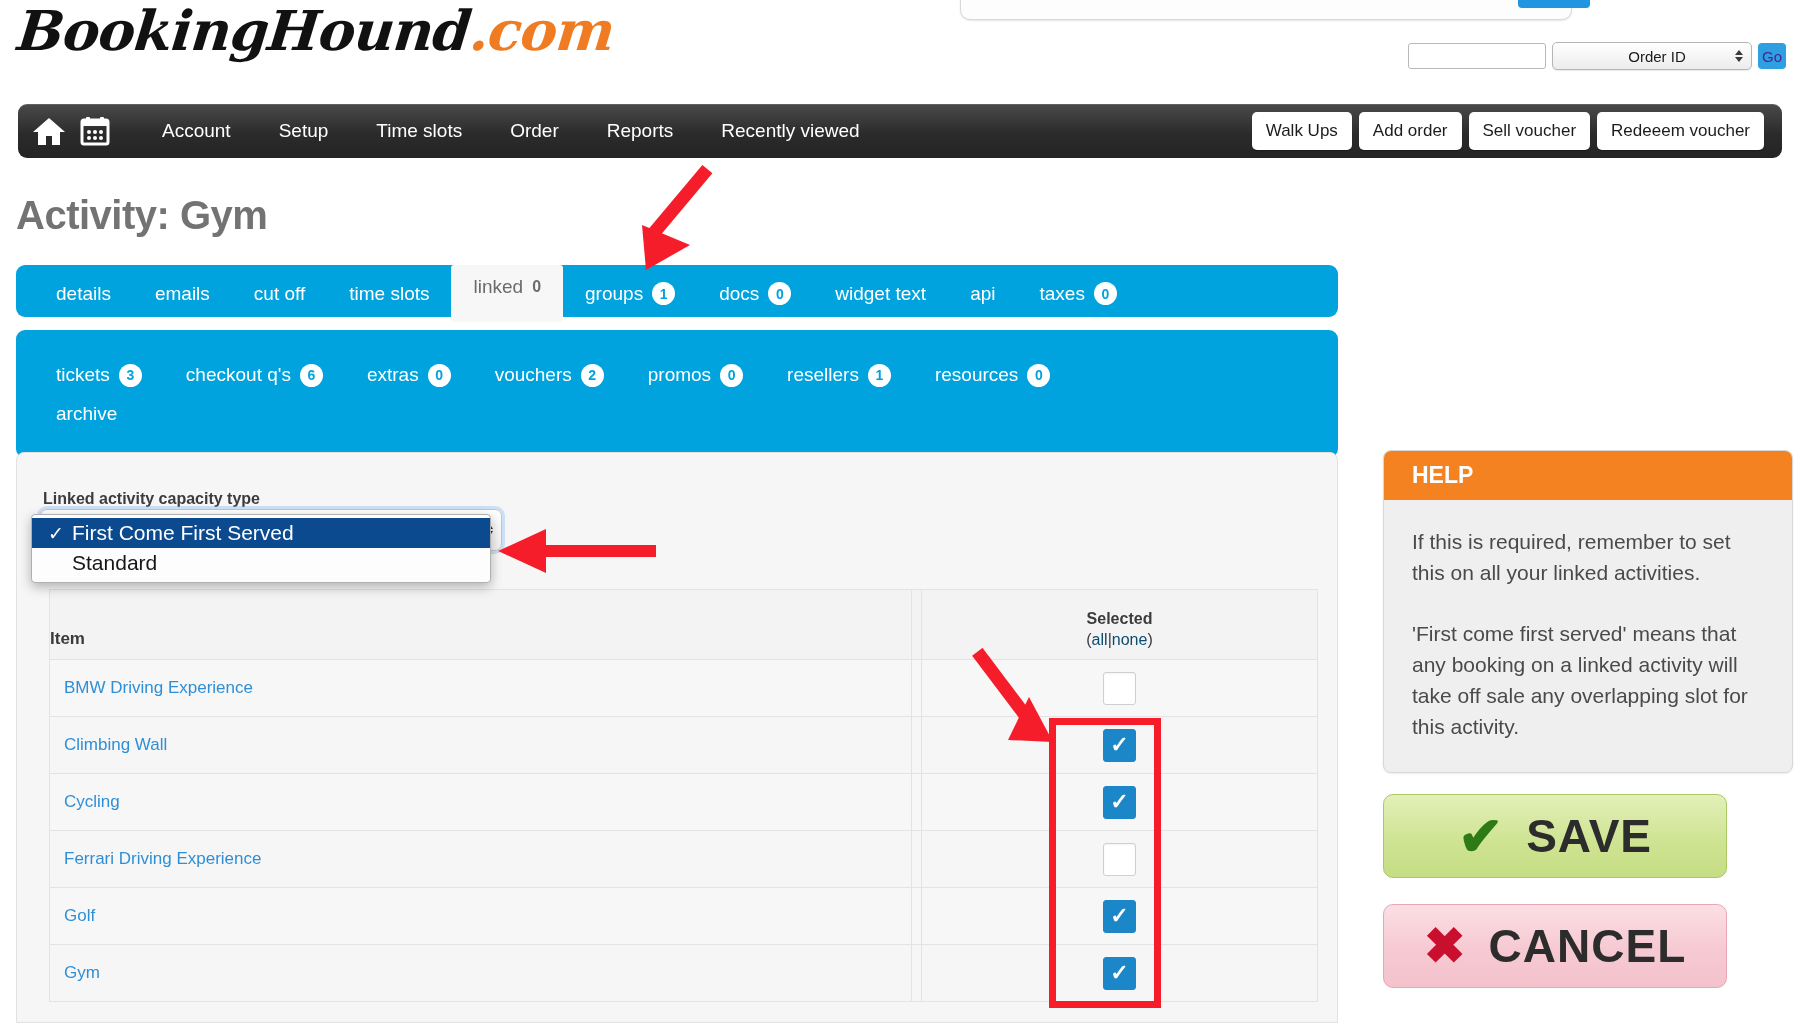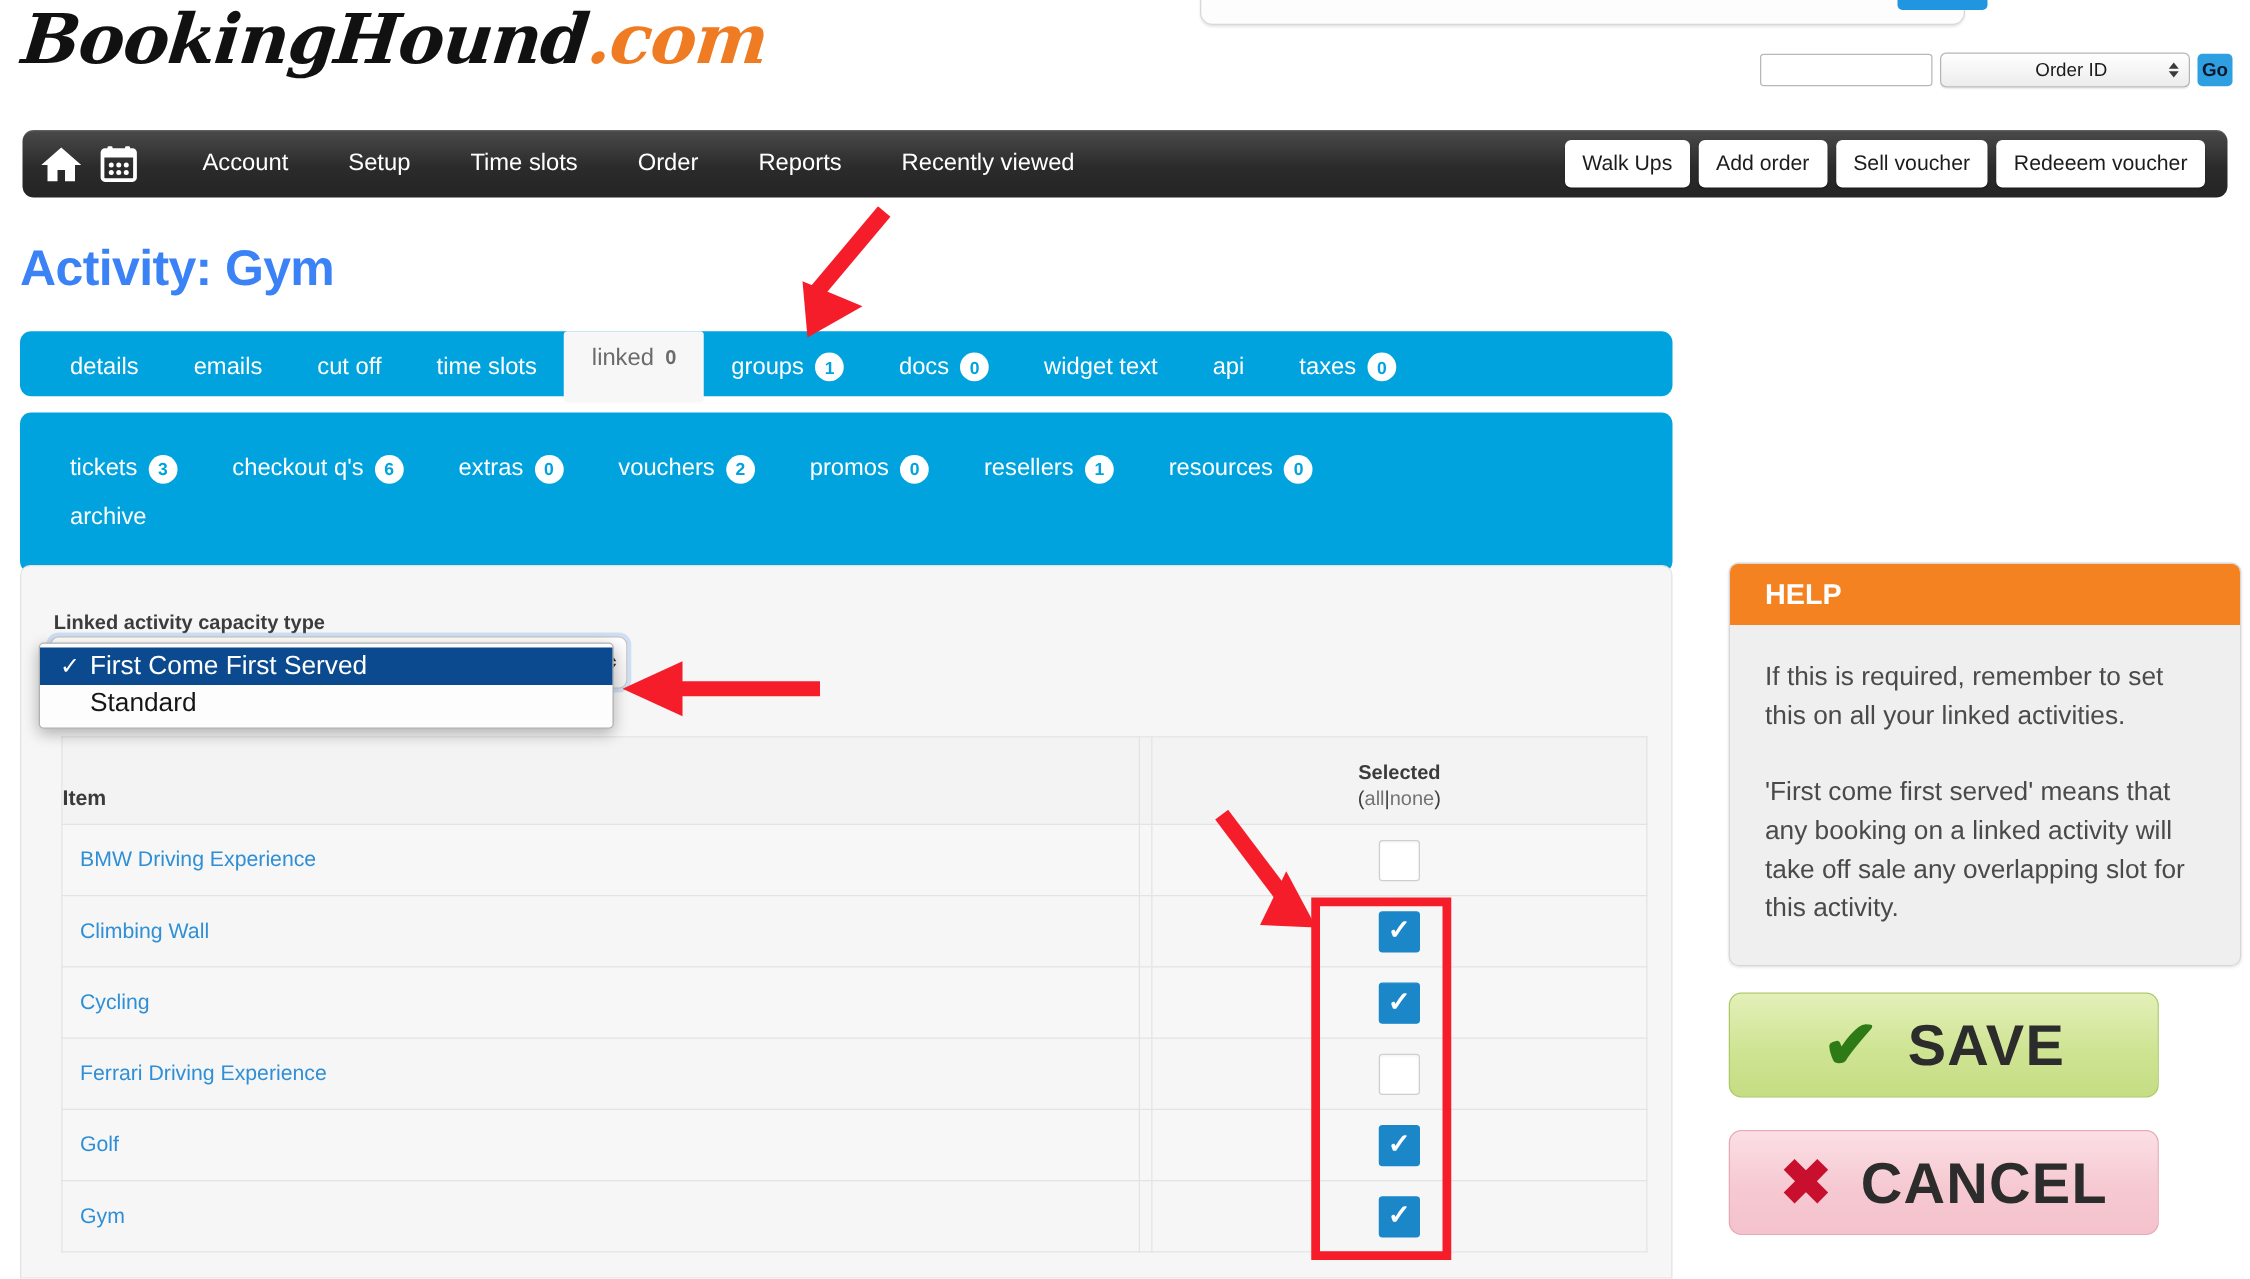--- a/index.html
+++ b/index.html
@@ -91,23 +91,23 @@
     width: 0; height: 0;
     border-left: 4px solid transparent;
     border-right: 4px solid transparent;
   }
   .select-arrows i.up   { border-bottom: 5px solid #3a3a3a; }
   .select-arrows i.down { border-top: 5px solid #3a3a3a; }
   .go-btn {
     width: 28px; height: 26px;
     background: #2e9fe0;
     border-radius: 4px;
-    color: #0f172a;
+    color: #4c1d95;
     font-size: 15px;
-    font-weight: 700;
+    font-weight: 400;
     display: flex; align-items: center; justify-content: center;
     cursor: pointer;
   }
 
   
   .mainnav {
     position: absolute;
     left: 18px; top: 104px;
     width: 1764px; height: 54px;
     background: linear-gradient(#4a4a4a, #2b2b2b 55%, #242424);
@@ -139,21 +139,21 @@
     cursor: pointer;
     box-shadow: 0 1px 1px rgba(0,0,0,.3);
   }
 
   
   .page-title {
     position: absolute;
     left: 16px; top: 193px;
     font-size: 40px;
     font-weight: bold;
-    color: #3b82f6;
+    color: #737373;
     letter-spacing: -0.5px;
   }
 
   
   .tabrow {
     position: absolute;
     left: 16px;
     width: 1322px;
     background: #00a3dd;
     border-radius: 9px;
@@ -294,21 +294,21 @@
     font-size: 16px;
     color: #3b3b3b;
     font-weight: bold;
   }
   th.col-sel .sub {
     font-weight: normal;
     font-size: 16px;
     color: #3b3b3b;
     margin-top: 3px;
   }
-  th.col-sel .sub a { color: #737373; text-decoration: none; }
+  th.col-sel .sub a { color: #0c4a6e; text-decoration: none; }
   table.items td { height: 57px; }
   table.items tr.alt td { background: #f7f7f7; }
   table.items tr td.cell-item {
     padding-left: 14px;
     font-size: 17px;
   }
   table.items td.cell-item a {
     color: #2f8fd6;
     text-decoration: none;
   }

